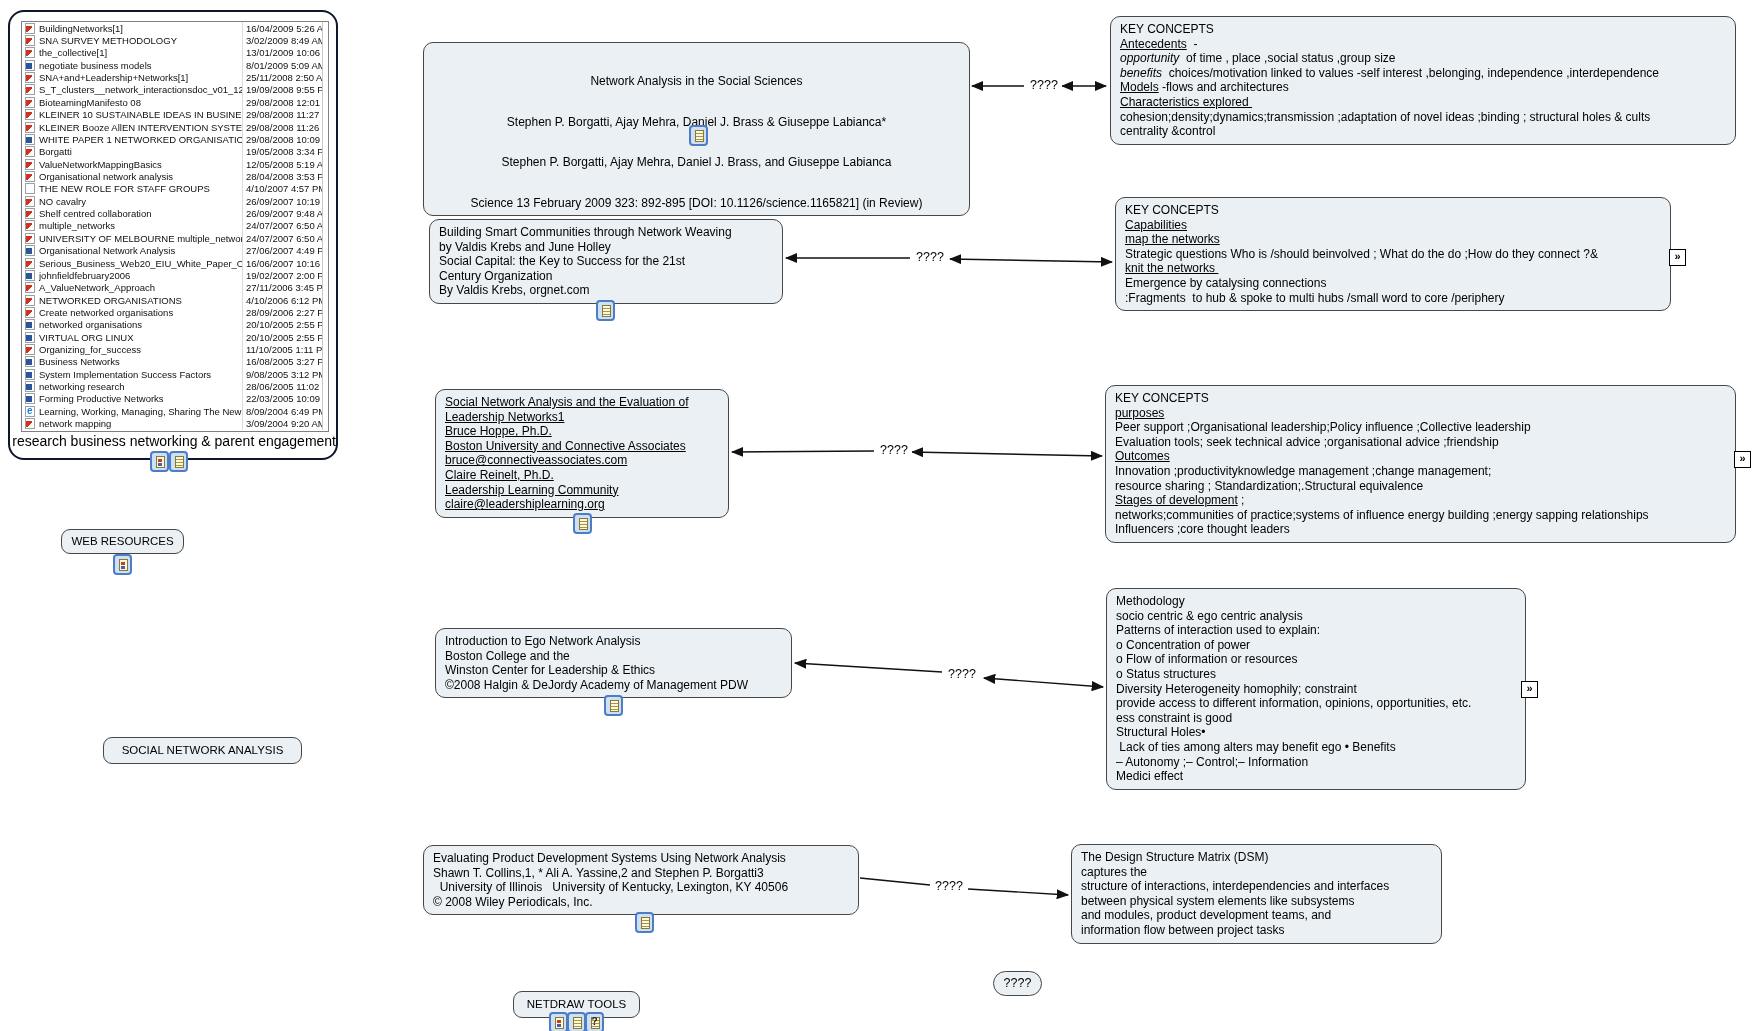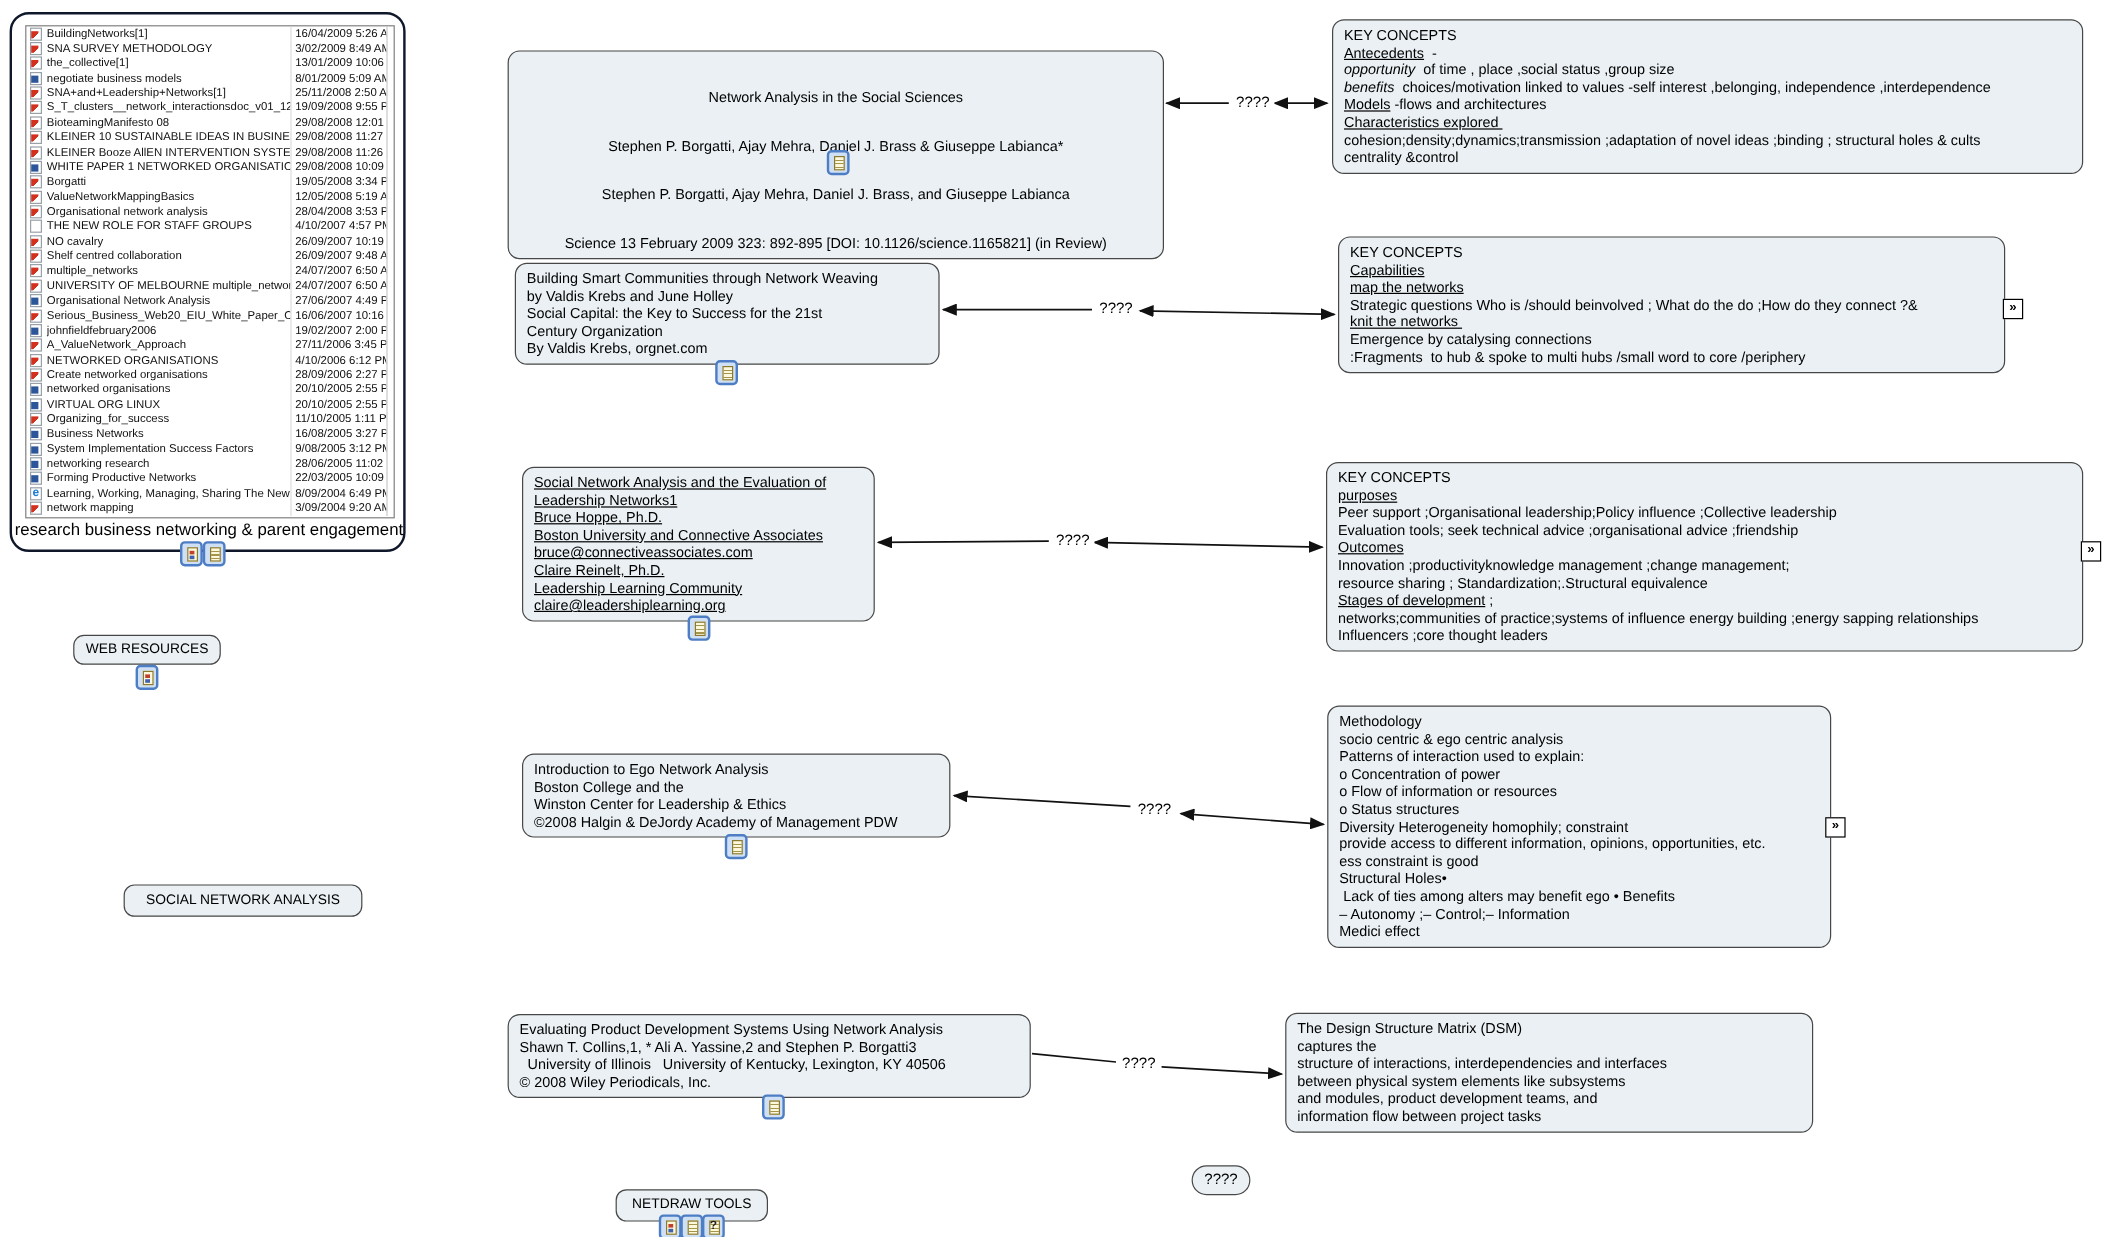--- a/index.html
+++ b/index.html
@@ -426,21 +426,21 @@
   <div class="cbox" style="left:423px;top:845px;width:436px;">
       <div class="bline"><span>Evaluating Product Development Systems Using Network Analysis</span></div>
       <div class="bline"><span>Shawn T. Collins,1, * Ali A. Yassine,2 and Stephen P. Borgatti3</span></div>
       <div class="bline"><span>  University of Illinois   University of Kentucky, Lexington, KY 40506</span></div>
       <div class="bline"><span>© 2008 Wiley Periodicals, Inc.</span></div>
     </div>
   <div class="res" style="left:635px;top:912px;">
       <div class="page"></div>
     </div>
 
-  <div class="cbox" style="left:1071px;top:844px;width:440px;">
+  <div class="cbox" style="left:1071px;top:844px;width:371px;">
       <div class="bline"><span>The Design Structure Matrix (DSM)</span></div>
       <div class="bline"><span>captures the</span></div>
       <div class="bline"><span>structure of interactions, interdependencies and interfaces</span></div>
       <div class="bline"><span>between physical system elements like subsystems</span></div>
       <div class="bline"><span>and modules, product development teams, and</span></div>
       <div class="bline"><span>information flow between project tasks</span></div>
     </div>
 
 </div>
 

